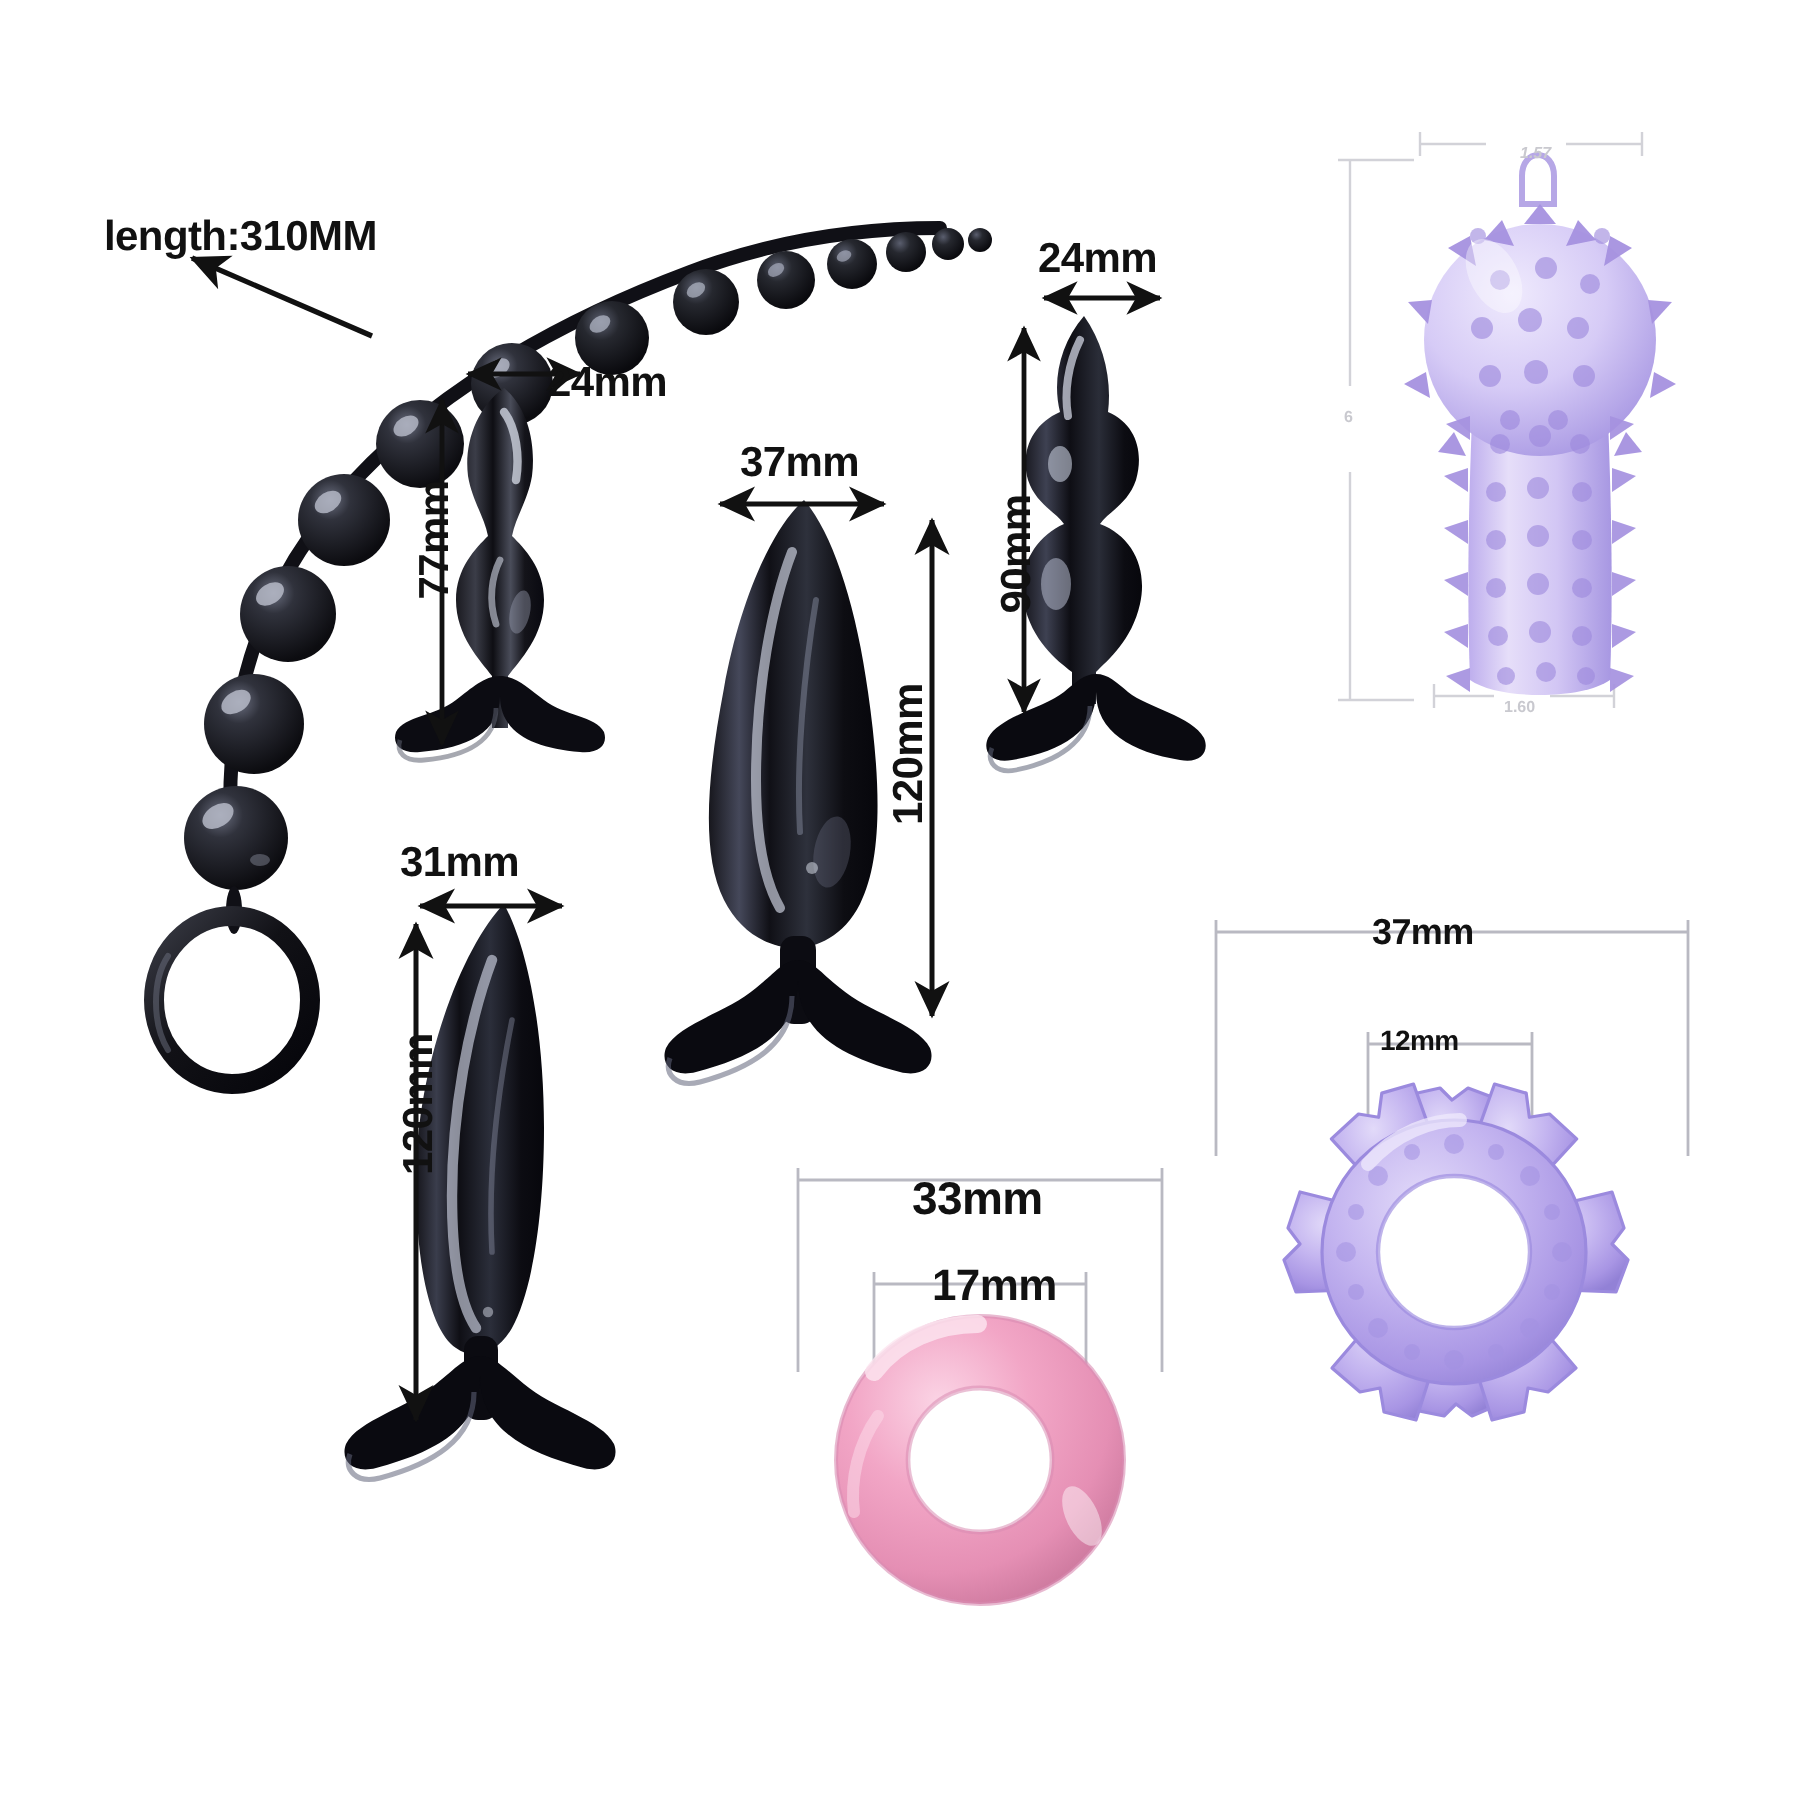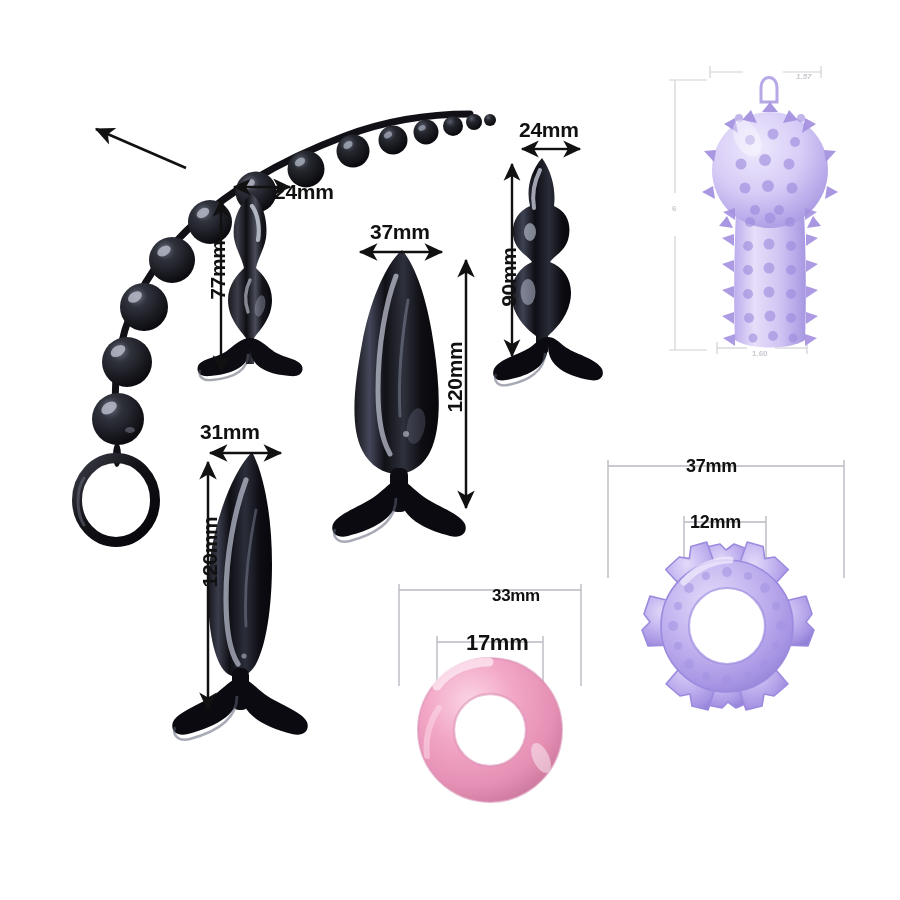--- a/index.html
+++ b/index.html
@@ -84,20 +84,21 @@
   </svg>
 
   <svg class="abs" style="left:86px;top:122px;" width="110" height="52" viewBox="0 0 110 52">
     <defs>
         <marker id="arL" markerWidth="9" markerHeight="9" refX="7.5" refY="4.5" orient="auto">
       <path d="M8,4.5 L0.5,1 L2.5,4.5 L0.5,8 Z" fill="#111"></path>
         </marker>
       </defs>
     <line x1="100" y1="46" x2="10" y2="7" stroke="#111" stroke-width="2.6" marker-end="url(#arL)"></line>
   </svg>
+  <div class="abs dimtext" style="left:52px;top:107px;font-size:21px;">length:310MM</div>
 
   <svg class="abs" style="left:190px;top:188px;" width="135" height="220" viewBox="0 0 135 220">
     <defs>
       <linearGradient id="pg1" x1="0" y1="0" x2="1" y2="0">
         <stop offset="0%" stop-color="#1a1a20"></stop>
         <stop offset="22%" stop-color="#3b3d48"></stop>
         <stop offset="42%" stop-color="#0e0e13"></stop>
         <stop offset="62%" stop-color="#4a4d5a"></stop>
         <stop offset="78%" stop-color="#14141a"></stop>
         <stop offset="100%" stop-color="#090910"></stop>
@@ -329,21 +330,21 @@
     </g>
 
     <circle cx="105" cy="150" r="72" fill="url(#pinkG)"></circle>
     <circle cx="105" cy="150" r="36" fill="#ffffff"></circle>
     <circle cx="105" cy="150" r="72" fill="none" stroke="#d98cb2" stroke-width="2" opacity=".6"></circle>
     <circle cx="105" cy="150" r="36" fill="none" stroke="#d98cb2" stroke-width="2.4" opacity=".55"></circle>
     <path d="M52,106 C64,90 84,82 104,82" fill="none" stroke="#fde6f0" stroke-width="9" opacity=".8" stroke-linecap="round"></path>
     <path d="M42,176 C40,160 44,142 54,128" fill="none" stroke="#fbd8e8" stroke-width="6" opacity=".55" stroke-linecap="round"></path>
     <ellipse cx="156" cy="178" rx="8" ry="16" fill="#ffffff" opacity=".45" transform="rotate(-25 156 178)"></ellipse>
   </svg>
-  <div class="abs dimtext" style="left:456px;top:586px;font-size:17px;margin-left:36px;">33mm</div>
+  <div class="abs dimtext" style="left:456px;top:586px;font-size:23px;">33mm</div>
   <div class="abs dimtext" style="left:466px;top:630px;font-size:22px;">17mm</div>
 
   <svg class="abs" style="left:598px;top:448px;" width="260" height="320" viewBox="0 0 260 320">
     <defs>
       <radialGradient id="purG" cx="38%" cy="32%" r="76%">
         <stop offset="0%" stop-color="#e2daf9"></stop>
         <stop offset="45%" stop-color="#c4b5f0"></stop>
         <stop offset="82%" stop-color="#a895e4"></stop>
         <stop offset="100%" stop-color="#9281d6"></stop>
       </radialGradient>
@@ -387,21 +388,21 @@
       <circle cx="178" cy="198" r="4"></circle>
         <circle cx="150" cy="228" r="4"></circle>
       <circle cx="108" cy="228" r="4"></circle>
         <circle cx="80" cy="198" r="4"></circle>
       <circle cx="80" cy="158" r="4"></circle>
         <circle cx="108" cy="128" r="4"></circle>
     </g>
     <path d="M86,134 C100,118 118,112 132,112" fill="none" stroke="#efeafc" stroke-width="7" opacity=".75" stroke-linecap="round"></path>
   </svg>
   <div class="abs dimtext" style="left:686px;top:456px;font-size:18px;">37mm</div>
-  <div class="abs dimtext" style="left:690px;top:512px;font-size:18px;">12mm</div>
+  <div class="abs dimtext" style="left:690px;top:512px;font-size:14px;">12mm</div>
 
   <svg class="abs" style="left:655px;top:58px;" width="230" height="310" viewBox="0 0 230 310">
     <defs>
       <linearGradient id="slvG" x1="0" y1="0" x2="1" y2="0">
         <stop offset="0%" stop-color="#bdaded"></stop>
         <stop offset="28%" stop-color="#e6def9"></stop>
         <stop offset="62%" stop-color="#d2c6f4"></stop>
         <stop offset="100%" stop-color="#a797e2"></stop>
       </linearGradient>
       <radialGradient id="headG" cx="38%" cy="30%" r="74%">
@@ -493,17 +494,17 @@
         <circle cx="136" cy="236" r="5"></circle>
       <circle cx="94" cy="260" r="5"></circle>
         <circle cx="115" cy="258" r="5.5"></circle>
         <circle cx="136" cy="260" r="5"></circle>
       <circle cx="98" cy="280" r="4.5"></circle>
         <circle cx="118" cy="278" r="5"></circle>
         <circle cx="138" cy="280" r="4.5"></circle>
     </g>
     <ellipse cx="92" cy="80" rx="12" ry="20" fill="#ffffff" opacity=".38" transform="rotate(-28 92 80)"></ellipse>
   </svg>
-  <div class="abs faint" style="left:796px;top:72px;font-size:8px;font-style:italic;">1.57</div>
+  <div class="abs faint" style="left:760px;top:72px;font-size:8px;font-style:italic;">1.57</div>
   <div class="abs faint" style="left:672px;top:204px;font-size:8px;">6</div>
   <div class="abs faint" style="left:752px;top:349px;font-size:8px;">1.60</div>
 
 </div>
 
 </body></html>

